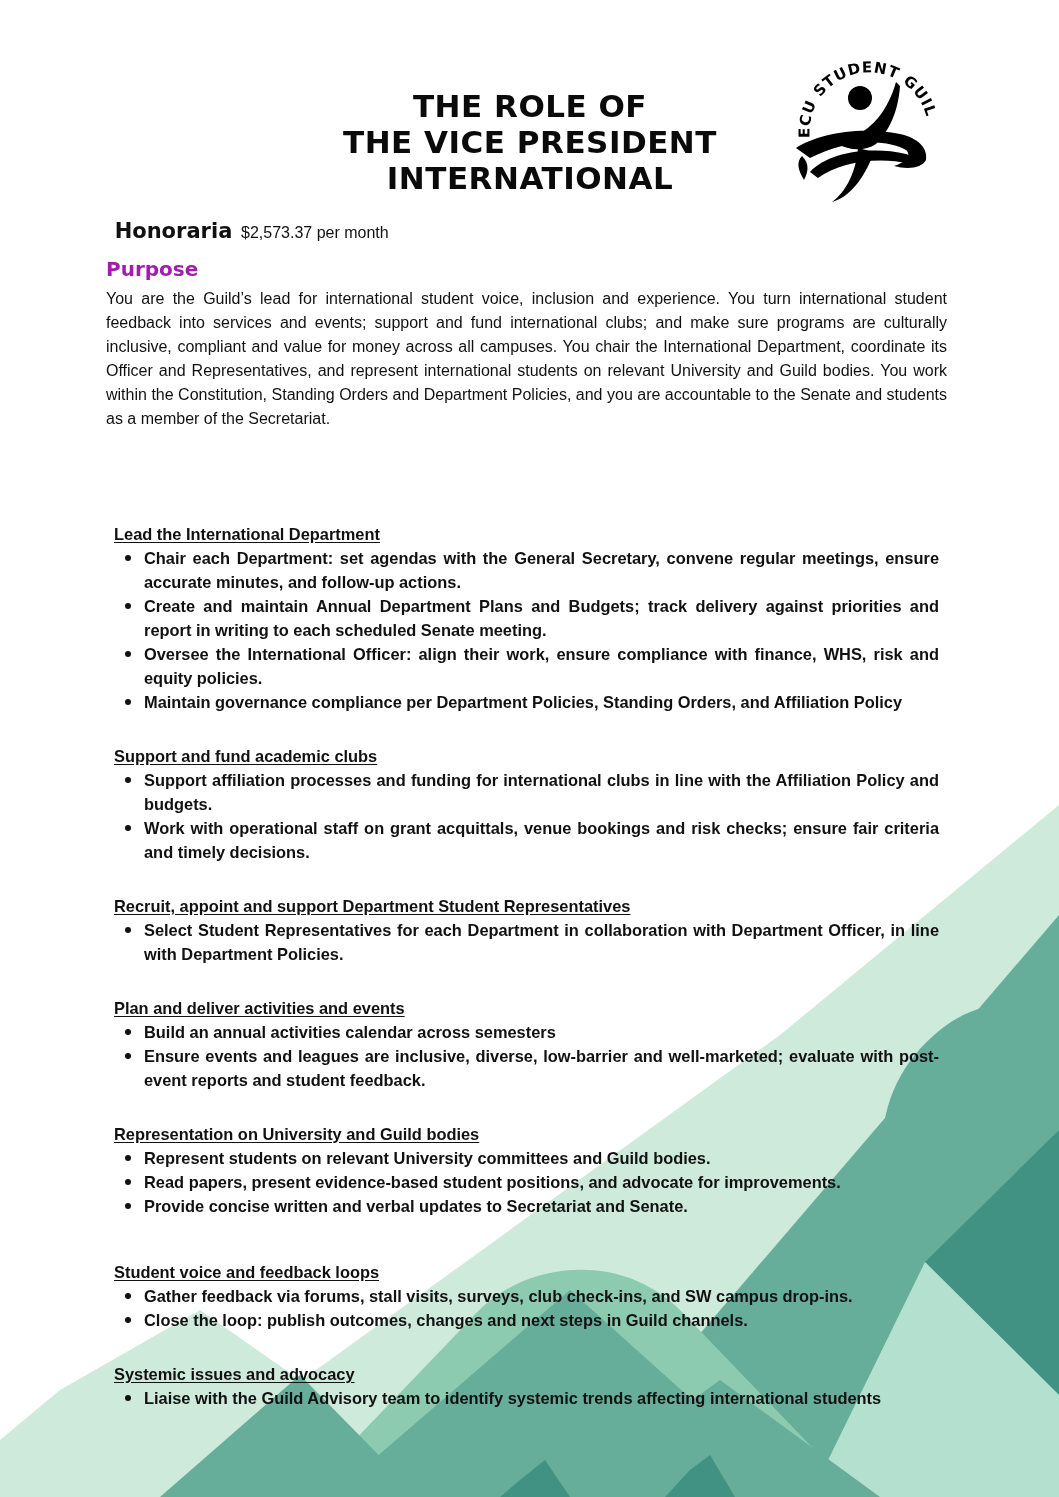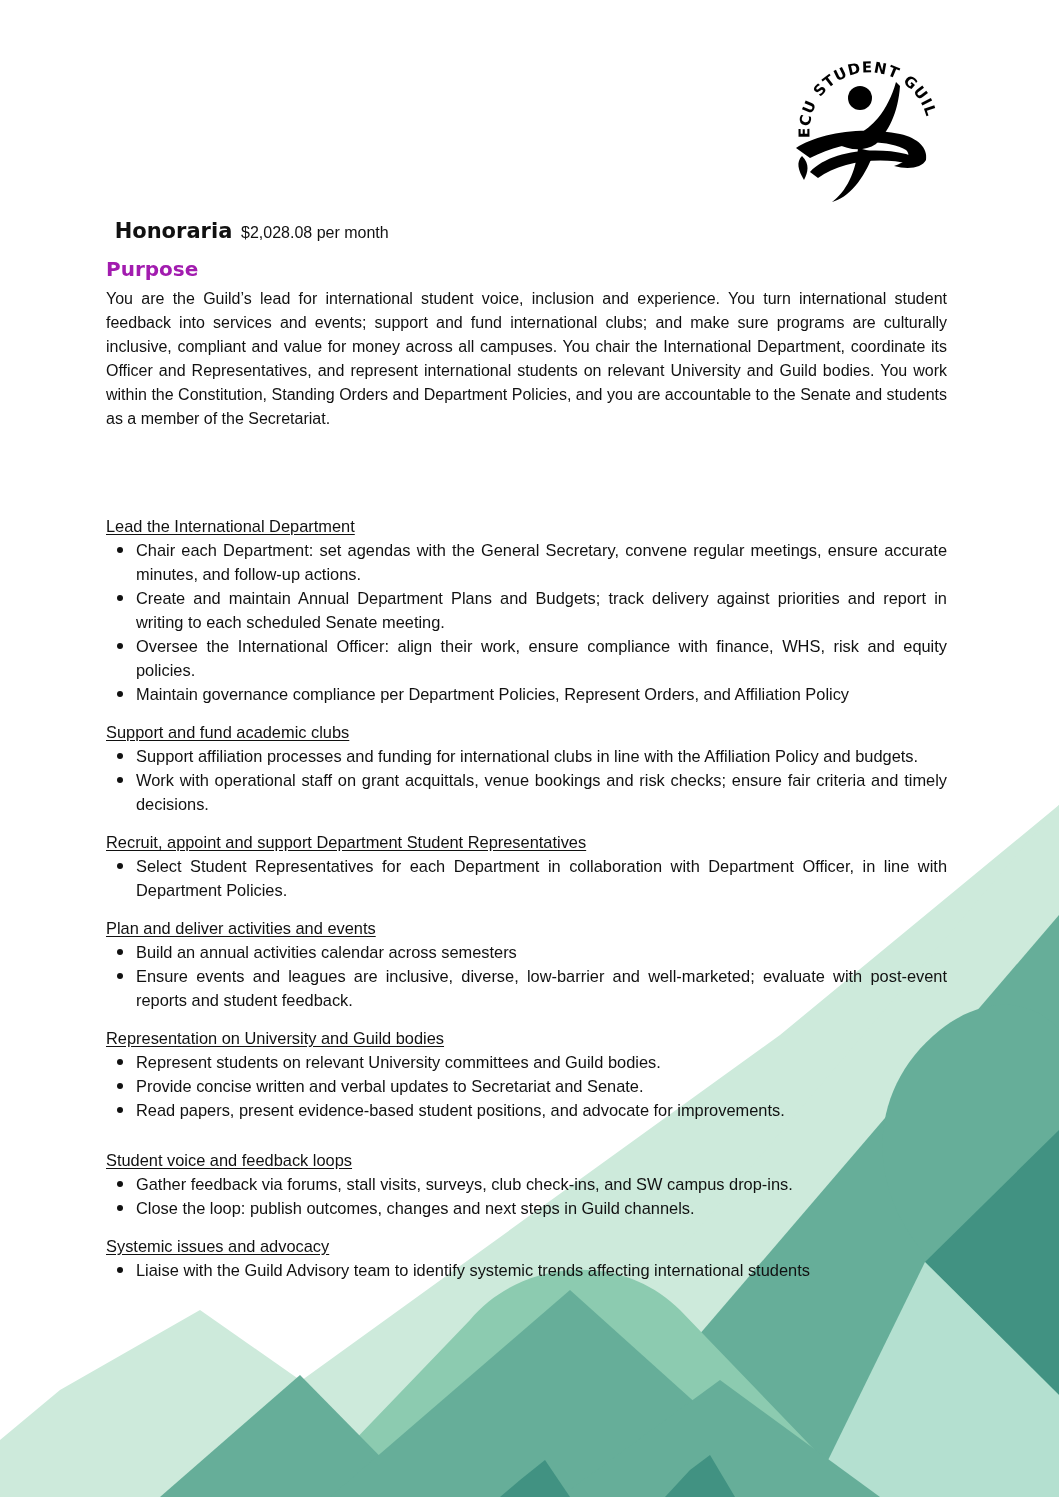--- a/index.html
+++ b/index.html
@@ -30,21 +30,21 @@
 
   .body-text {
     position: absolute; left: 106px; top: 287px; width: 841px;
     font-size: 16px; line-height: 24.1px; text-align: justify;
     font-family: "Liberation Sans", sans-serif;
   }
 
   .duties-h { position: absolute; left: 106px; top: 474px; font-size: 20px; }
 
   .duties { position: absolute; left: 106px; top: 514px; width: 841px; }
-  .section { margin: 0; }
+  .section { margin: 8px; font-weight: bold; }
   .section-title {
     font-size: 16.4px; line-height: 24px; text-decoration: underline;
     text-underline-offset: 2px; display: inline-block;
   }
   ul.items { list-style: none; margin: 0; padding: 0; }
   ul.items li {
     position: relative; padding-left: 30px; font-size: 16.4px; line-height: 24px;
     text-align: justify;
   }
   ul.items li::before {
@@ -76,54 +76,59 @@
 
   <polygon points="160,1497 300,1375 420,1497" fill="#66ae99"></polygon>
   <polygon points="330,1497 570,1290 800,1497" fill="#66ae99"></polygon>
   <polygon points="560,1497 720,1380 880,1497" fill="#66ae99"></polygon>
   <polygon points="520,1480 545,1460 570,1497 500,1497" fill="#419282"></polygon>
   <polygon points="690,1470 710,1455 735,1497 665,1497" fill="#419282"></polygon>
 </svg>
 
 <div class="page">
 
+  <div class="title">
+    <div>THE ROLE OF</div>
+    <div>THE VICE PRESIDENT</div>
+    <div>INTERNATIONAL</div>
+  </div>
 
   <svg class="logo" viewBox="0 0 160 160" xmlns="http://www.w3.org/2000/svg">
     <defs>
       <path id="arc" d="M22,88 A58,58 0 0,1 140,72"></path>
     </defs>
     <text font-family="DejaVu Sans, sans-serif" font-weight="bold" font-size="15" fill="#000" letter-spacing="1">
       <textPath href="#arc" startOffset="2">ECU STUDENT GUILD</textPath>
     </text>
     <circle cx="72" cy="46" r="12" fill="#000"></circle>
     <path d="M108,30 L112,34 C110,62 100,80 88,92 C76,100 60,98 50,92 C62,88 78,80 90,66 C98,56 104,44 108,30 Z" fill="#000"></path>
     <path d="M8,96 C30,82 70,74 112,82 C130,86 140,96 138,108 C134,116 120,118 106,114 C118,110 124,104 118,98 C98,86 56,88 22,106 Z" fill="#000"></path>
     <path d="M22,120 C40,100 84,94 118,102 C126,104 128,110 122,112 C90,104 52,110 30,126 Z" fill="#000"></path>
     <path d="M70,96 C68,120 58,140 44,150 C60,146 76,128 86,100 Z" fill="#000"></path>
     <path d="M14,104 C22,112 20,120 16,128 C10,118 8,110 14,104 Z" fill="#000"></path>
   </svg>
 
   <div class="honoraria">
     <span class="label">Honoraria</span>
-    <span class="value">$2,028.08 per month</span>
+    <span class="value">$2,573.37 per month</span>
   </div>
 
   <div class="h2 purpose-h">Purpose</div>
   <p class="body-text" style="margin:0;">You are the Guild’s lead for international student voice, inclusion and experience. You turn international student feedback into services and events; support and fund international clubs; and make sure programs are culturally inclusive, compliant and value for money across all campuses. You chair the International Department, coordinate its Officer and Representatives, and represent international students on relevant University and Guild bodies. You work within the Constitution, Standing Orders and Department Policies, and you are accountable to the Senate and students as a member of the Secretariat.</p>
 
 
   <div class="duties">
 
     <div class="section">
       <span class="section-title">Lead the International Department</span>
       <ul class="items">
         <li>Chair each Department: set agendas with the General Secretary, convene regular meetings, ensure accurate minutes, and follow-up actions.</li>
         <li>Create and maintain Annual Department Plans and Budgets; track delivery against priorities and report in writing to each scheduled Senate meeting.</li>
         <li>Oversee the International Officer: align their work, ensure compliance with finance, WHS, risk and equity policies.</li>
-        <li>Maintain governance compliance per Department Policies, Represent Orders, and Affiliation Policy</li>
+        <li>Maintain governance compliance per Department Policies, Standing Orders, and Affiliation Policy</li>
       </ul>
     </div>
     <div class="gap"></div>
 
     <div class="section">
       <span class="section-title">Support and fund academic clubs</span>
       <ul class="items">
         <li>Support affiliation processes and funding for international clubs in line with the Affiliation Policy and budgets.</li>
         <li>Work with operational staff on grant acquittals, venue bookings and risk checks; ensure fair criteria and timely decisions.</li>
       </ul>
@@ -144,22 +149,22 @@
         <li>Build an annual activities calendar across semesters</li>
         <li>Ensure events and leagues are inclusive, diverse, low-barrier and well-marketed; evaluate with post-event reports and student feedback.</li>
       </ul>
     </div>
     <div class="gap"></div>
 
     <div class="section">
       <span class="section-title">Representation on University and Guild bodies</span>
       <ul class="items">
         <li>Represent students on relevant University committees and Guild bodies.</li>
+        <li>Read papers, present evidence-based student positions, and advocate for improvements.</li>
         <li>Provide concise written and verbal updates to Secretariat and Senate.</li>
-        <li>Read papers, present evidence-based student positions, and advocate for improvements.</li>
       </ul>
     </div>
     <div class="gap-lg"></div>
 
     <div class="section">
       <span class="section-title">Student voice and feedback loops</span>
       <ul class="items">
         <li>Gather feedback via forums, stall visits, surveys, club check-ins, and SW campus drop-ins.</li>
         <li>Close the loop: publish outcomes, changes and next steps in Guild channels.</li>
       </ul>

